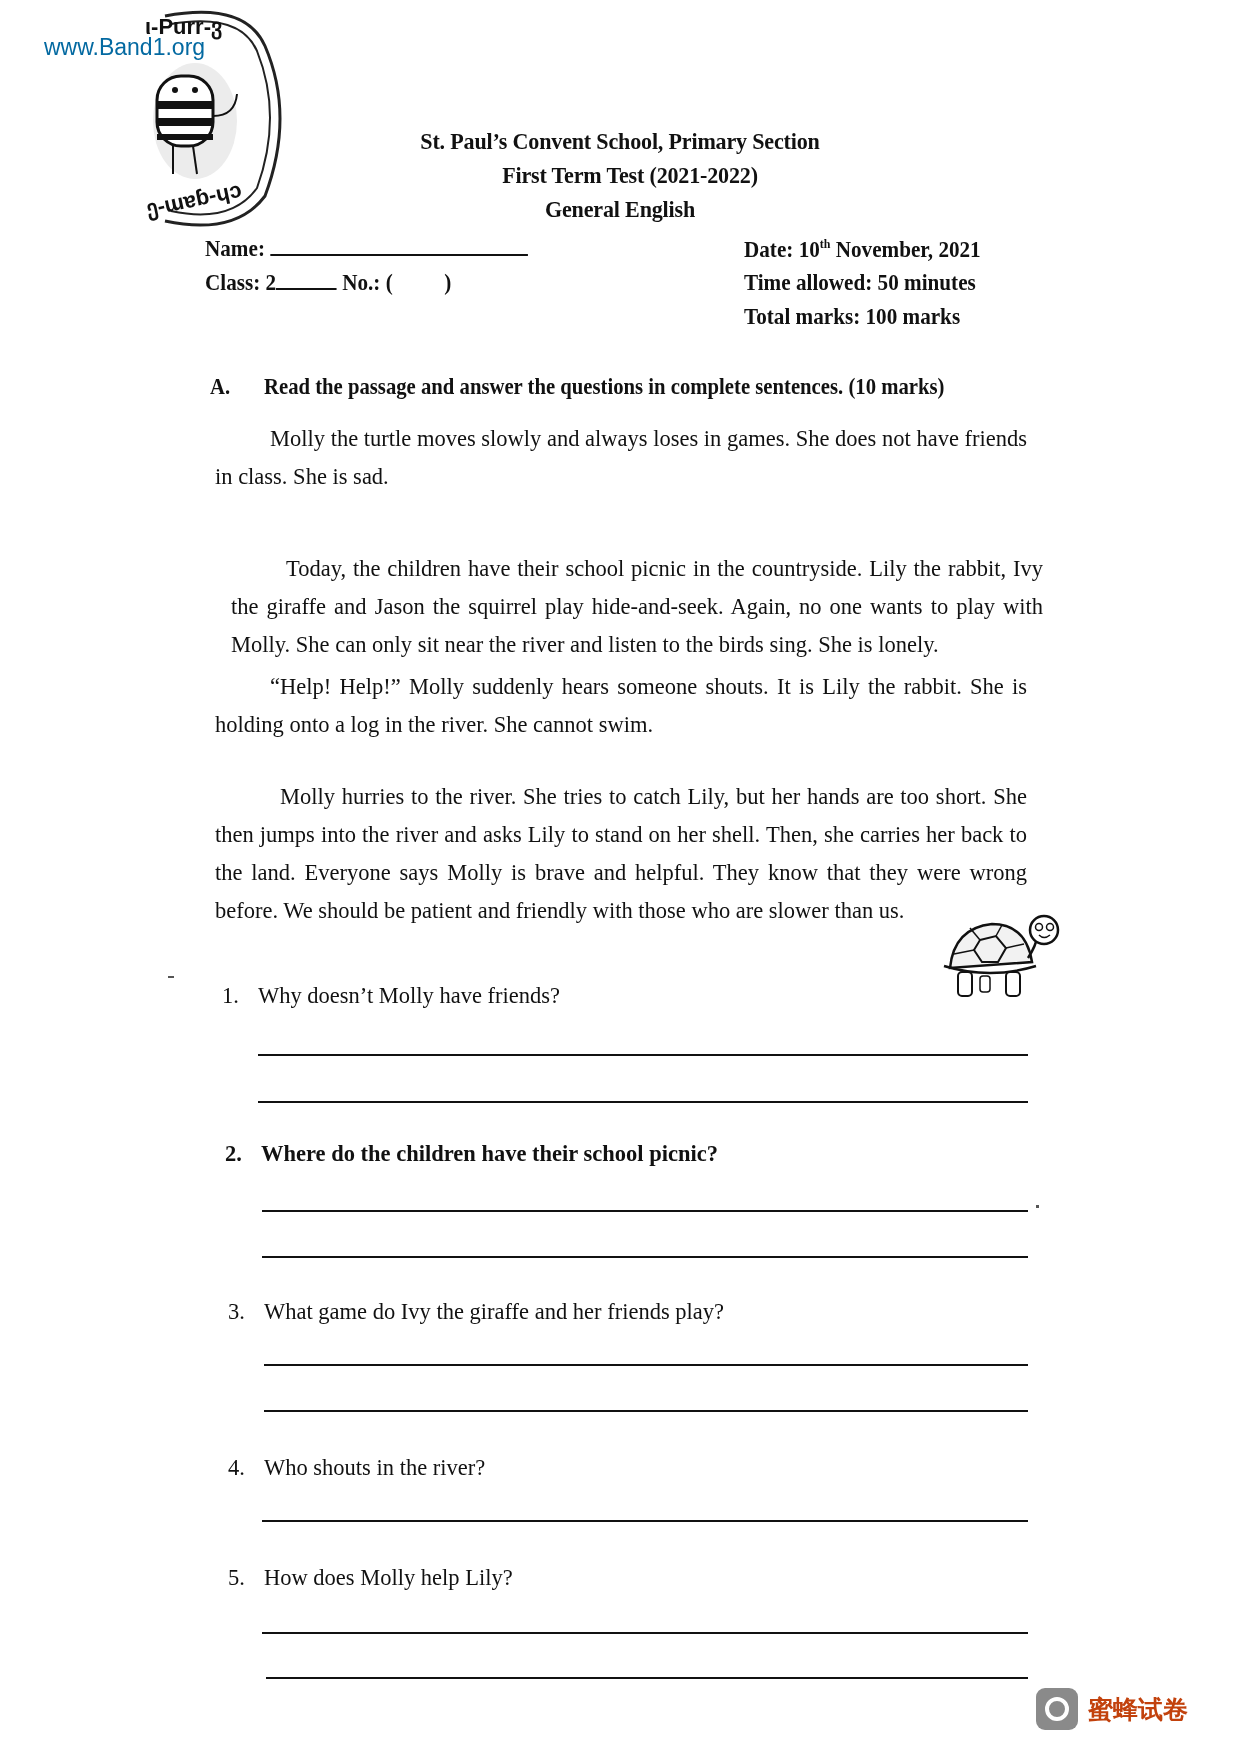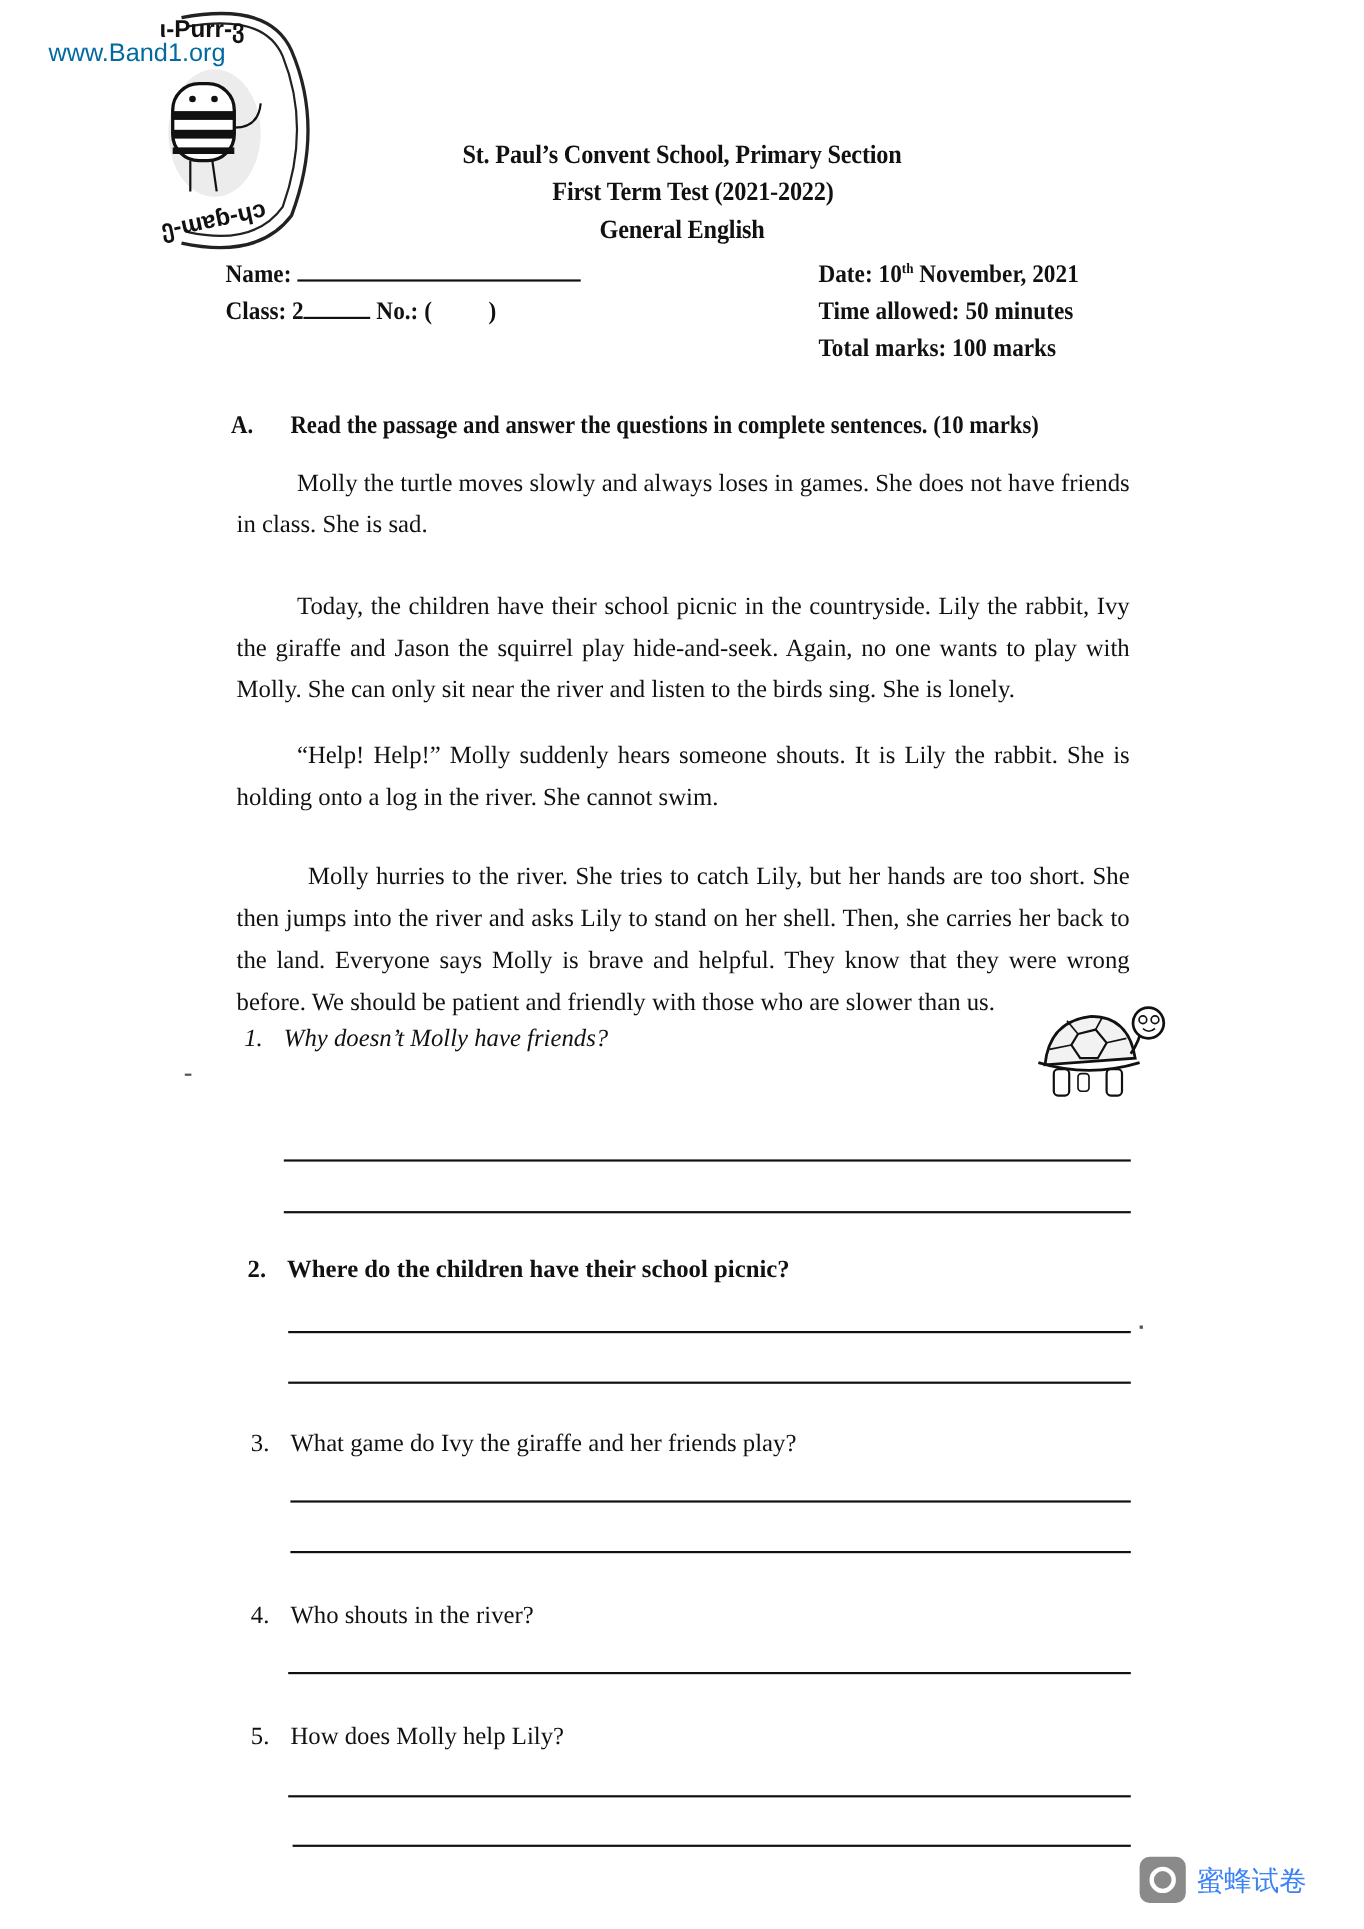--- a/index.html
+++ b/index.html
@@ -19,32 +19,32 @@
   .uline { display: inline-block; border-bottom: 2px solid #111; vertical-align: baseline; }
   .date { left: 744px; top: 236px; }
   .time { left: 744px; top: 270px; }
   .total { left: 744px; top: 304px; }
   sup { font-size: 13px; }
   .sec { left: 210px; top: 374px; font-weight: bold; font-size: 23px; white-space: nowrap; transform-origin: left top; transform: scaleX(0.9); }
   .sec .letter { display: inline-block; width: 60px; }
   .passage { left: 215px; width: 812px; font-size: 22.5px; line-height: 38px; text-align: justify; transform-origin: left top; }
   .passage p { margin: 0; text-indent: 55px; }
   .p1 { top: 420px; }
-  .p2 { top: 532px; }
+  .p2 { top: 550px; margin-left: 16px; }
   .p3 { top: 668px; }
   .p4 { top: 778px; }
   .turtle { left: 940px; top: 910px; width: 122px; height: 100px; }
   .q { left: 222px; font-size: 22.5px; white-space: nowrap; }
   .q .num { display: inline-block; width: 36px; }
   .aline { left: 258px; width: 770px; height: 0; border-top: 2.5px solid #111; }
   .brand { left: 1036px; top: 1688px; display: flex; align-items: center; gap: 10px; }
   .brand-logo { width: 42px; height: 42px; border-radius: 9px; background: #8a8a8a; position: relative; }
   .brand-logo::after { content: ""; position: absolute; left: 9px; top: 9px; width: 16px; height: 16px;
                        border: 4px solid #fff; border-radius: 50%; }
-  .brand-text { font-family: "DejaVu Sans", sans-serif; font-size: 25px; color: #3b82f6; font-weight: normal; }
+  .brand-text { font-family: "DejaVu Sans", sans-serif; font-size: 25px; color: #c2410c; font-weight: bold; }
   .speck { width: 6px; height: 2px; background: #555; }
 </style>
 </head>
 <body>
 
 <div class="abs watermark-url">www.Band1.org</div>
 
 <svg class="abs logo" viewBox="0 0 150 224">
   <path d="M20 10 Q100 -5 120 40 Q150 110 120 190 Q90 230 20 215" fill="none" stroke="#222" stroke-width="3"></path>
   <path d="M26 18 Q95 6 112 45 Q138 110 112 182 Q86 218 26 205" fill="none" stroke="#222" stroke-width="2"></path>
@@ -109,21 +109,21 @@
   <path d="M88 48 Q96 36 98 24" fill="none" stroke="#111" stroke-width="2.5"></path>
   <ellipse cx="104" cy="20" rx="14" ry="14" fill="#fff" stroke="#111" stroke-width="2.5"></ellipse>
   <circle cx="99" cy="17" r="3.5" fill="none" stroke="#111" stroke-width="1.5"></circle>
   <circle cx="110" cy="17" r="3.5" fill="none" stroke="#111" stroke-width="1.5"></circle>
   <path d="M99 25 Q104 30 110 25" fill="none" stroke="#111" stroke-width="1.5"></path>
   <rect x="18" y="62" width="14" height="24" rx="4" fill="#fff" stroke="#111" stroke-width="2"></rect>
   <rect x="66" y="62" width="14" height="24" rx="4" fill="#fff" stroke="#111" stroke-width="2"></rect>
   <rect x="40" y="66" width="10" height="16" rx="3" fill="#fff" stroke="#111" stroke-width="1.5"></rect>
 </svg>
 
-<div class="abs q" style="top:931px;font-style:italic;">
+<div class="abs q" style="top:983px;">
   <span class="num">1.</span><span>Why doesn’t Molly have friends?</span>
 </div>
 <div class="abs aline" style="top:1054px;"></div>
 <div class="abs aline" style="top:1101px;"></div>
 
 <div class="abs q" style="top:1141px; left:225px;font-weight:bold;">
   <span class="num">2.</span><span>Where do the children have their school picnic?</span>
 </div>
 <div class="abs aline" style="top:1210px; left:262px; width:766px;"></div>
 <div class="abs aline" style="top:1256px; left:262px; width:766px;"></div>

